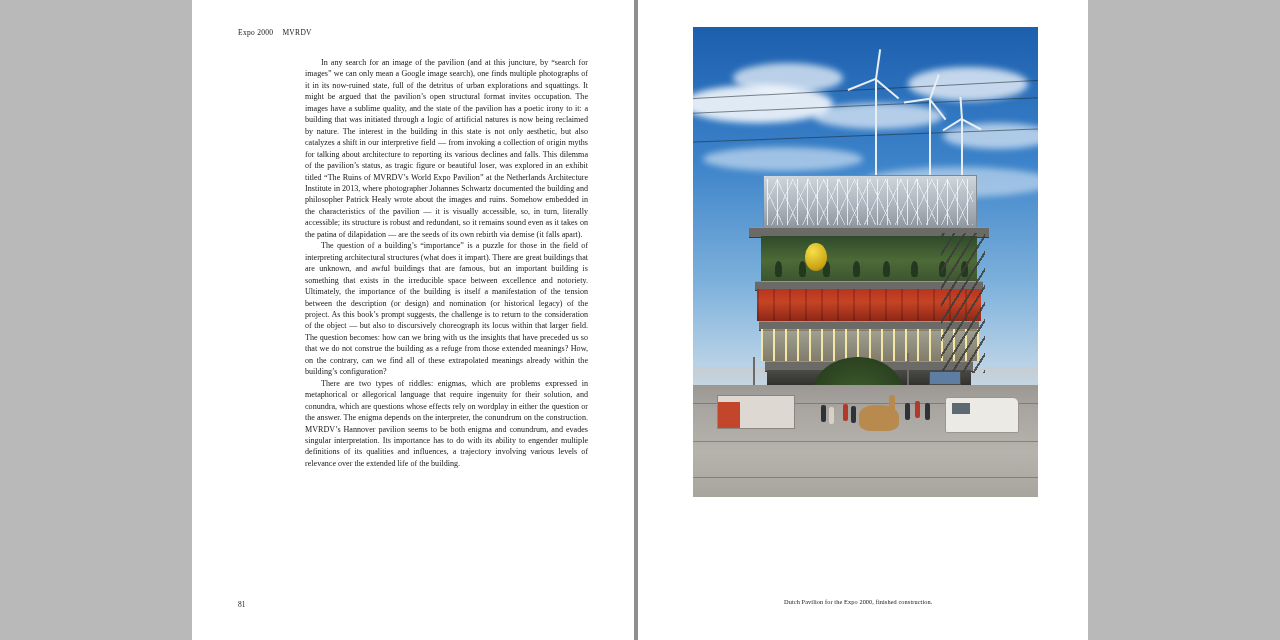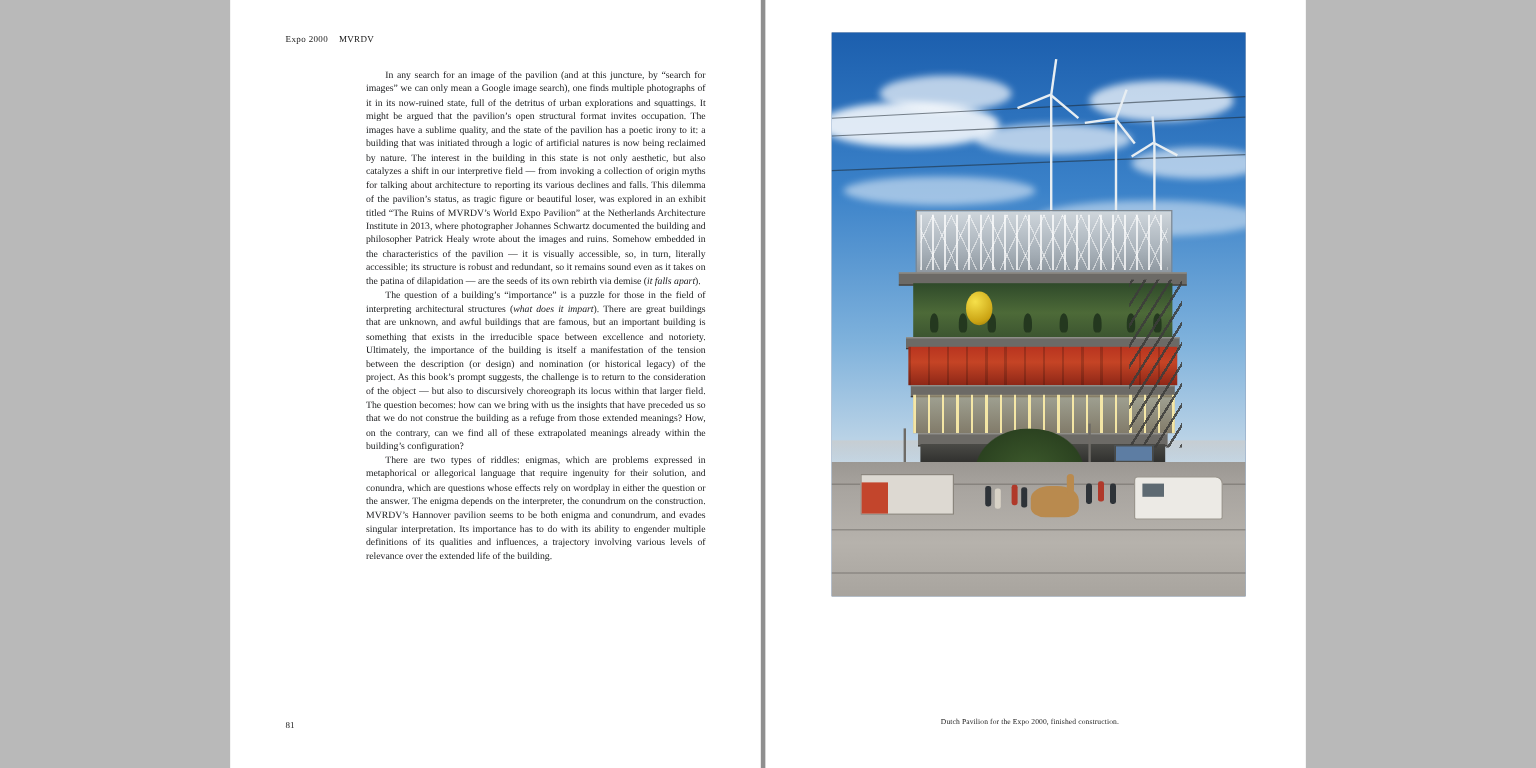--- a/index.html
+++ b/index.html
@@ -77,21 +77,21 @@
     text-align: justify;
     text-justify: inter-word;
     hyphens: auto;
   }
   .body-col p {
     margin: 0;
   }
   .body-col p.indent {
     text-indent: 16px;
   }
-  .it { font-style: italic; }
+  .it { }
 
   .folio {
     position: absolute;
     left: 46px;
     top: 600px;
     font-size: 7.5px;
     color: #1a1a1a;
   }
 
   

